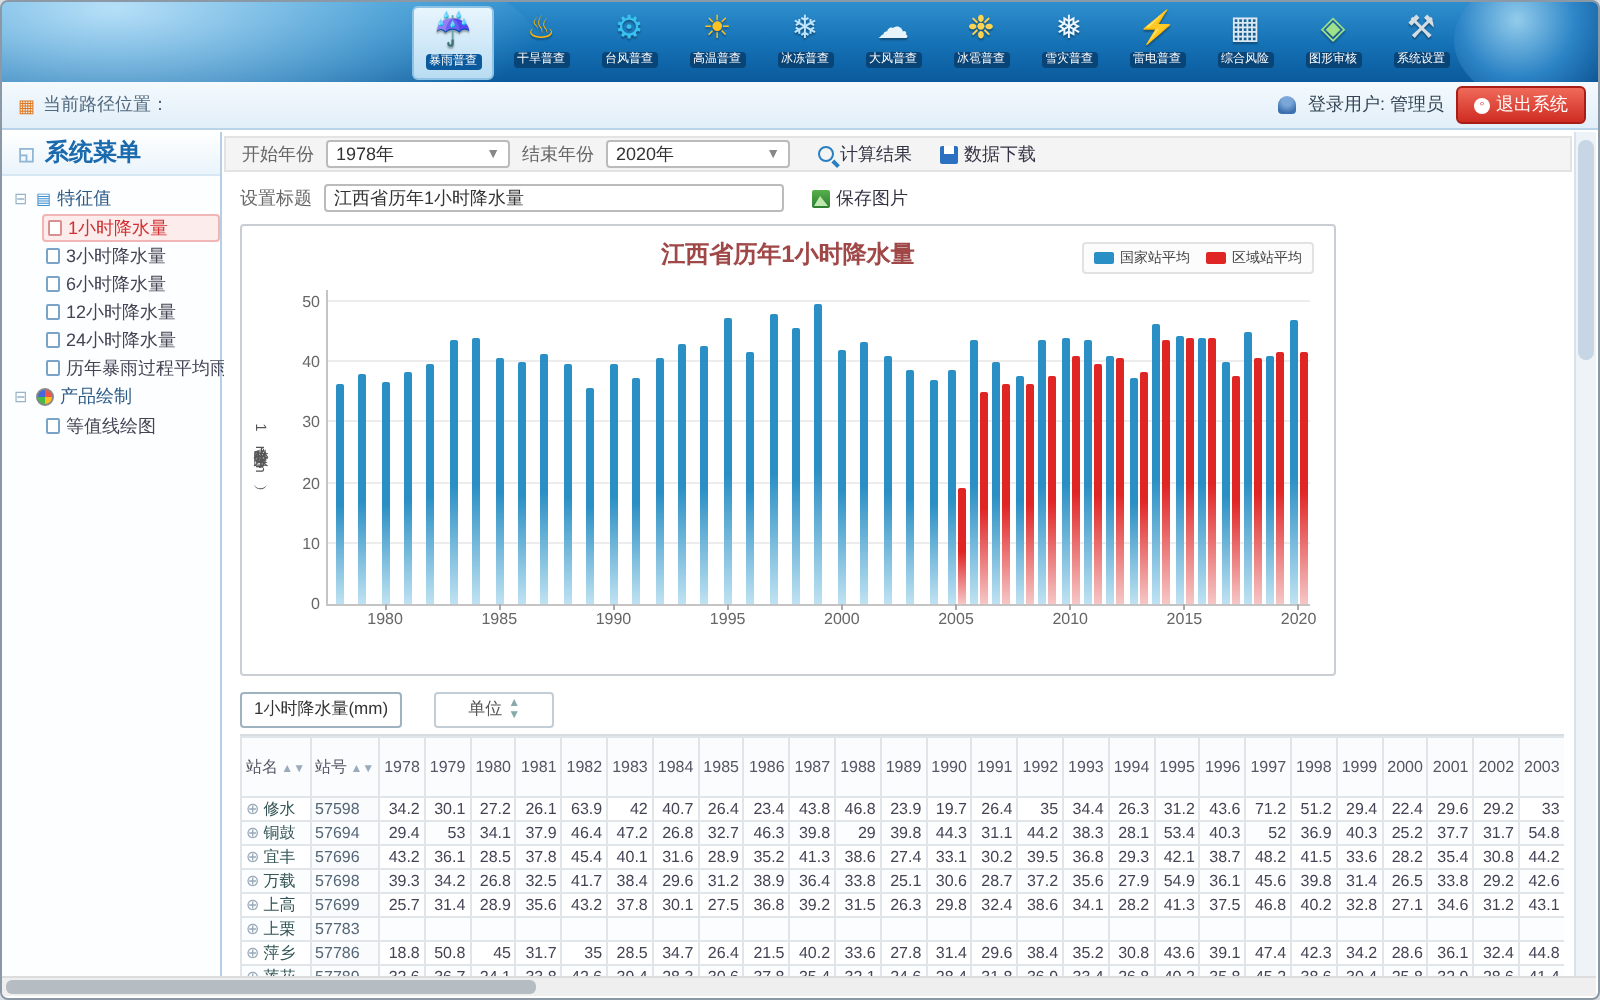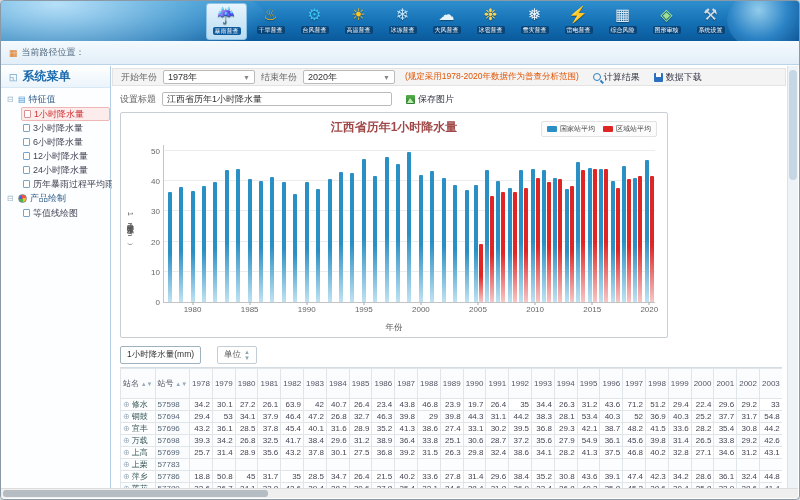--- a/index.html
+++ b/index.html
@@ -89,21 +89,21 @@
   .bar { width:4px; border-radius:1px 1px 0 0; }
   .bar.blue { background:linear-gradient(180deg,#2a8fc4 0%,#2a8fc4 55%,#bfe2f2 100%); }
   .bar.red  { background:linear-gradient(180deg,#e02525 0%,#e02525 55%,#f6c6c6 100%); }
   .xtick { position:absolute; top:100%; margin-top:3px; transform:translateX(-50%); font-size:8px; color:#666; }
   .xtickmark { position:absolute; top:100%; width:1px; height:3px; background:#aaa; transform:translateX(-50%); }
 
   
   .table-area { position:absolute; left:8px; top:280px; right:4px; bottom:0; }
   .table-tabs { display:flex; align-items:center; gap:16px; height:18px; margin-bottom:3px; }
   .ttab { border:1px solid #9fb2bf; background:#fff; border-radius:2px; font-size:8.5px; color:#333; padding:2px 6px; cursor:pointer; }
-  .tsort { border:1px solid #c3cdd6; background:#fff; border-radius:2px; font-size:8.5px; color:#555; padding:2px 6px; cursor:pointer; display:flex; gap:3px; align-items:center; }
+  .tsort { border:1px solid #c3cdd6; background:#fff; border-radius:2px; font-size:8.5px; color:#555; padding:2px 16px; cursor:pointer; display:flex; gap:3px; align-items:center; }
   .sort-car { font-size:6px; color:#8aa; line-height:6px; }
   .table-wrap { position:absolute; left:0; right:0; top:21px; bottom:0; overflow:hidden; border-top:1px solid #d5dde3; }
   table.data { border-collapse:collapse; table-layout:fixed; }
   table.data th, table.data td { border:1px solid #e0e5e9; font-size:8px; color:#445; padding:0 2px; white-space:nowrap; overflow:hidden; }
   table.data th { height:30px; background:#fbfcfd; font-weight:normal; color:#556; text-align:center; }
   table.data td { height:12px; text-align:right; }
   table.data td.cname { text-align:left; color:#355; }
   table.data td.cid { text-align:left; color:#567; background:#fafbfc; }
   table.data tr:nth-child(even) td { background:#fcfdfe; }
   .rowexp { color:#9ab; font-size:8px; margin-right:2px; }
@@ -175,20 +175,28 @@
           <div class="hlabel">系统设置</div>
         </div>
       </div>
   </div>
 
   <div class="subbar">
     <div class="breadcrumb">
       <span class="bc-icon">▦</span>
       <span>当前路径位置：</span>
     </div>
+    <div class="userbox">
+      <span class="user-icon"></span>
+      <span>登录用户: 管理员</span>
+      <button class="logout">
+        <span class="logout-ic">◦</span>
+        <span>退出系统</span>
+      </button>
+    </div>
   </div>
 
   <div class="sidebar">
     <div class="sb-head">
       <span class="sb-exp">◱</span>
       <span>系统菜单</span>
     </div>
     <div class="tree" id="tree">
         <div class="tree-group-label">
           <span class="tg-toggle">⊟</span>
@@ -237,21 +245,20 @@
       <span>开始年份</span>
       <div class="sel">
         <span>1978年</span>
           <span class="caret">▼</span>
       </div>
       <span>结束年份</span>
       <div class="sel">
         <span>2020年</span>
           <span class="caret">▼</span>
       </div>
-      <span class="note">(规定采用1978-2020年数据作为普查分析范围)</span>
       <div class="minibtn">
         <span class="mb-ic-search"></span>
         <span>计算结果</span>
       </div>
       <div class="minibtn">
         <span class="mb-ic-save"></span>
         <span>数据下载</span>
       </div>
     </div>
 
@@ -447,21 +454,20 @@
             <div class="bar blue" title="2019: 41.1" style="height: 79.0385%;"></div>
             <div class="bar red" title="2019: 41.8" style="height: 80.3846%;"></div>
           </div>
           <div class="bargroup" style="left: 97.6744%; width: 2.32558%;">
             <div class="bar blue" title="2020: 47.1" style="height: 90.5769%;"></div>
             <div class="bar red" title="2020: 41.7" style="height: 80.1923%;"></div>
           </div>
           <div class="xtickmark" style="left: 98.8372%;"></div>
           <div class="xtick" style="left: 98.8372%;">2020</div>
         </div>
-      <div class="xlab">年份</div>
     </div>
 
     <div class="table-area">
       <div class="table-tabs">
         <div class="ttab">1小时降水量(mm)</div>
         <div class="tsort">
           <span>单位</span>
           <span class="sort-car">▲<br>▼</span>
         </div>
       </div>

